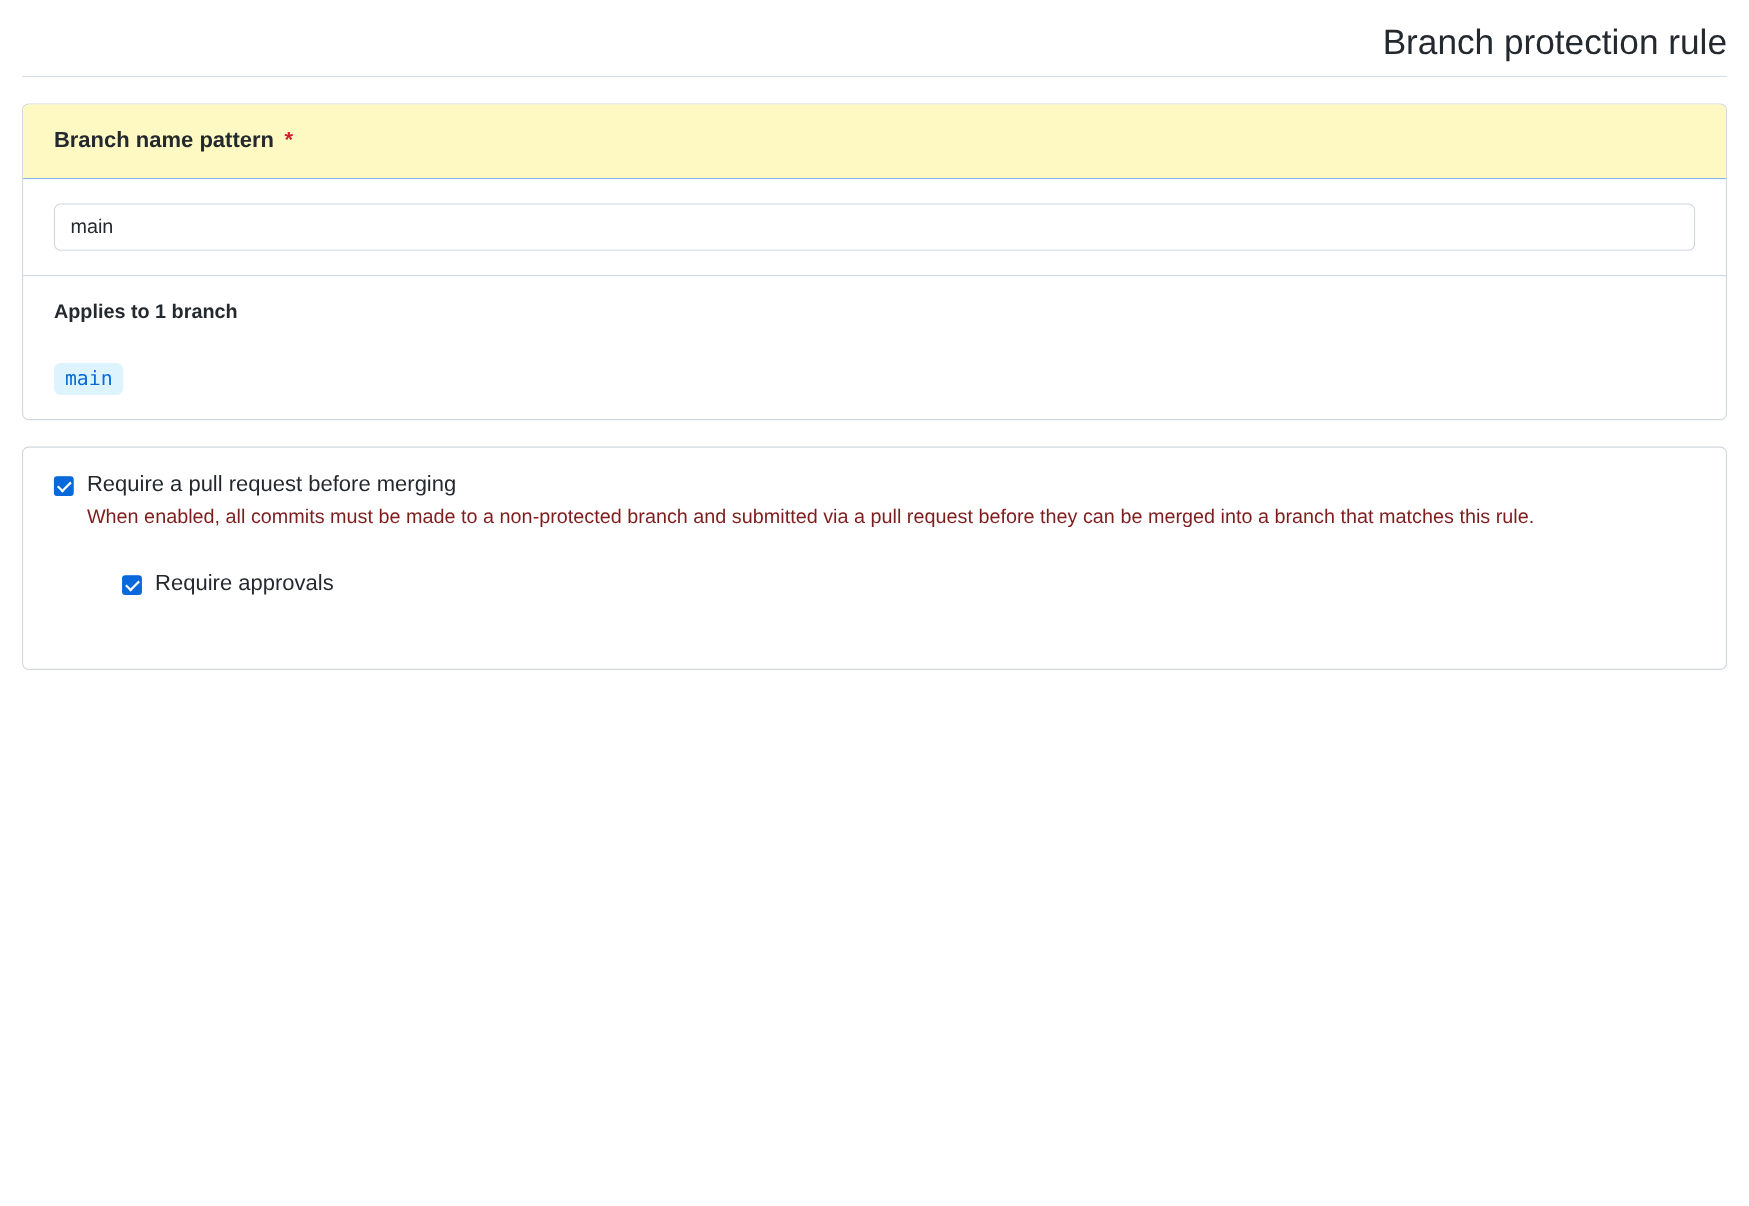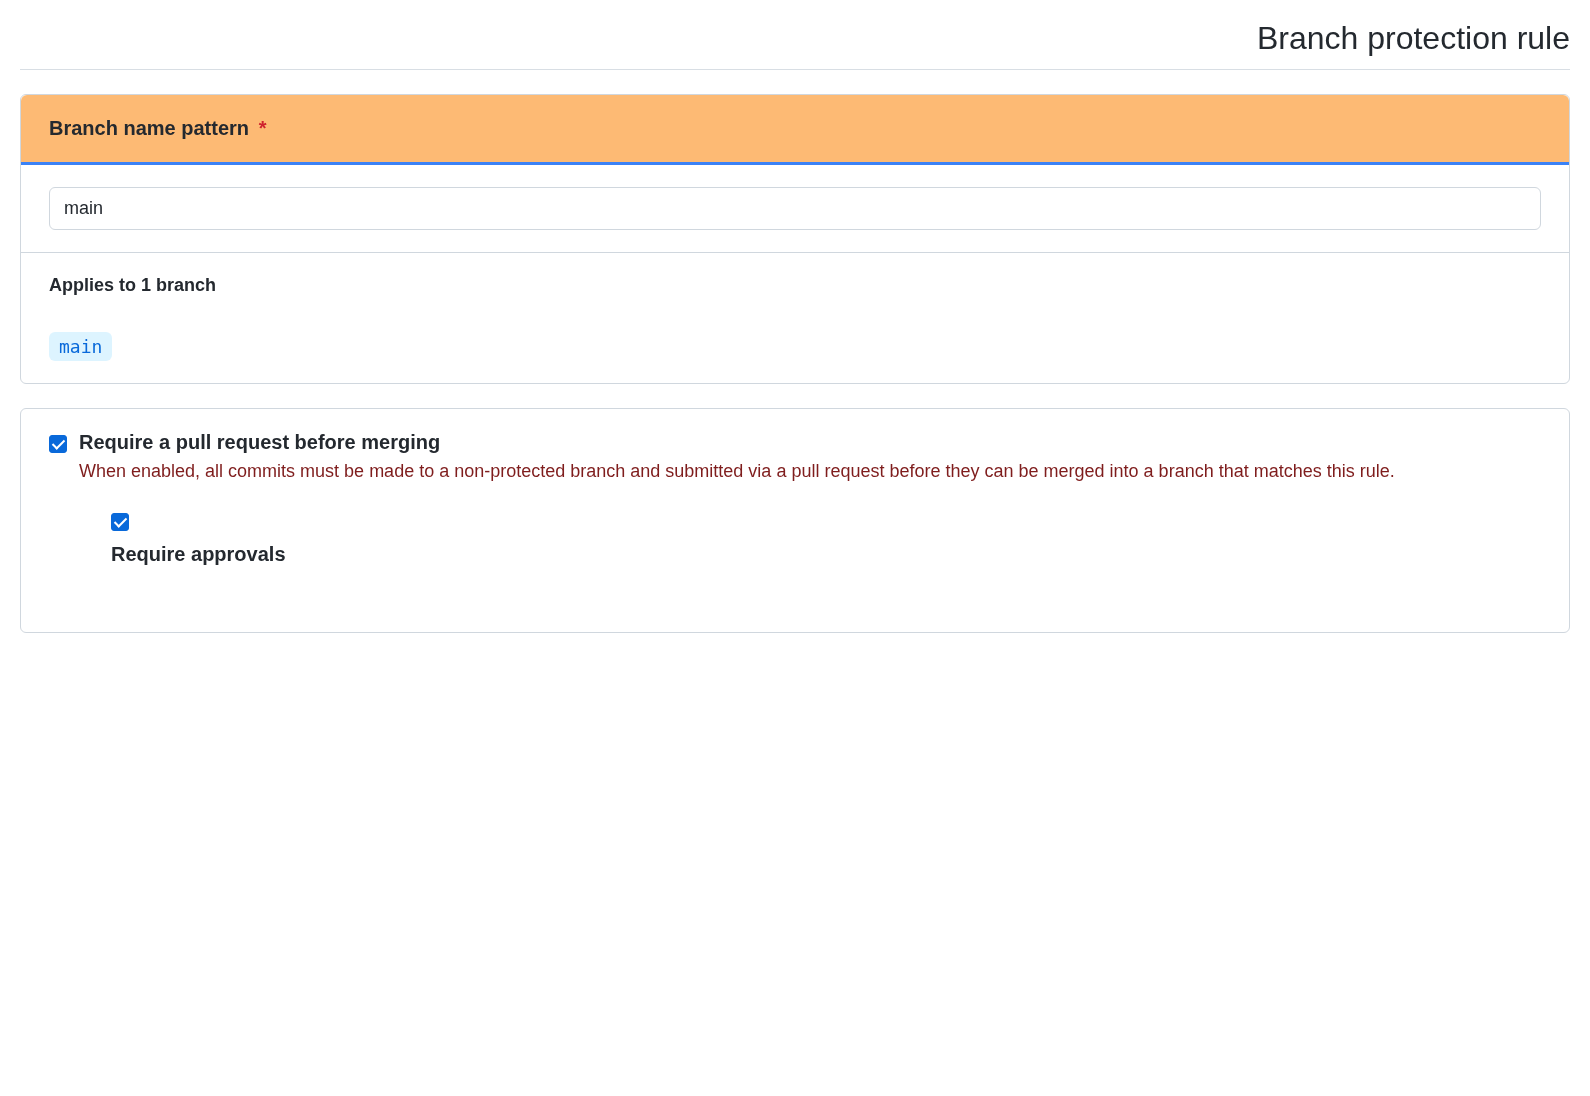--- a/index.html
+++ b/index.html
@@ -20,23 +20,23 @@
       border-bottom: 1px solid #d8dee4;
       margin-bottom: 24px;
       text-align: right;
     }
     .box {
       border: 1px solid #d0d7de;
       border-radius: 6px;
       margin-bottom: 24px;
     }
     .box-header {
-      background: #fdba74;
+      background: #fef9c3;
       padding: 22px 28px;
-      border-bottom: 3px solid #3b82f6;
+      border-bottom: 1px solid #3b82f6;
       border-top-left-radius: 6px;
       border-top-right-radius: 6px;
     }
     .box-header h3 {
       font-size: 20px;
       font-weight: 600;
     }
     .required-star {
       color: #cf222e;
       margin-left: 4px;
@@ -75,22 +75,21 @@
       padding: 22px 28px;
     }
     .rule-item {
       display: flex;
       align-items: flex-start;
       gap: 12px;
       margin-bottom: 20px;
     }
     .rule-item.nested {
       margin-left: 32px;
-      margin-top: 24px;
-      flex-direction: column;
+      margin-top: 36px;
     }
     .checkbox {
       width: 18px;
       height: 18px;
       min-width: 18px;
       margin-top: 4px;
       appearance: none;
       border: 1px solid #d0d7de;
       border-radius: 3px;
       background: #0969da;
@@ -107,21 +106,21 @@
       height: 10px;
       border: solid white;
       border-width: 0 2px 2px 0;
       transform: rotate(45deg);
     }
     .rule-content {
       flex: 1;
     }
     .rule-title {
       font-size: 20px;
-      font-weight: 700;
+      font-weight: 400;
       margin-bottom: 4px;
     }
     .rule-desc {
       font-size: 18px;
       color: #7f1d1d;
       line-height: 1.5;
     }
     .select-button {
       display: inline-flex;
       align-items: center;

